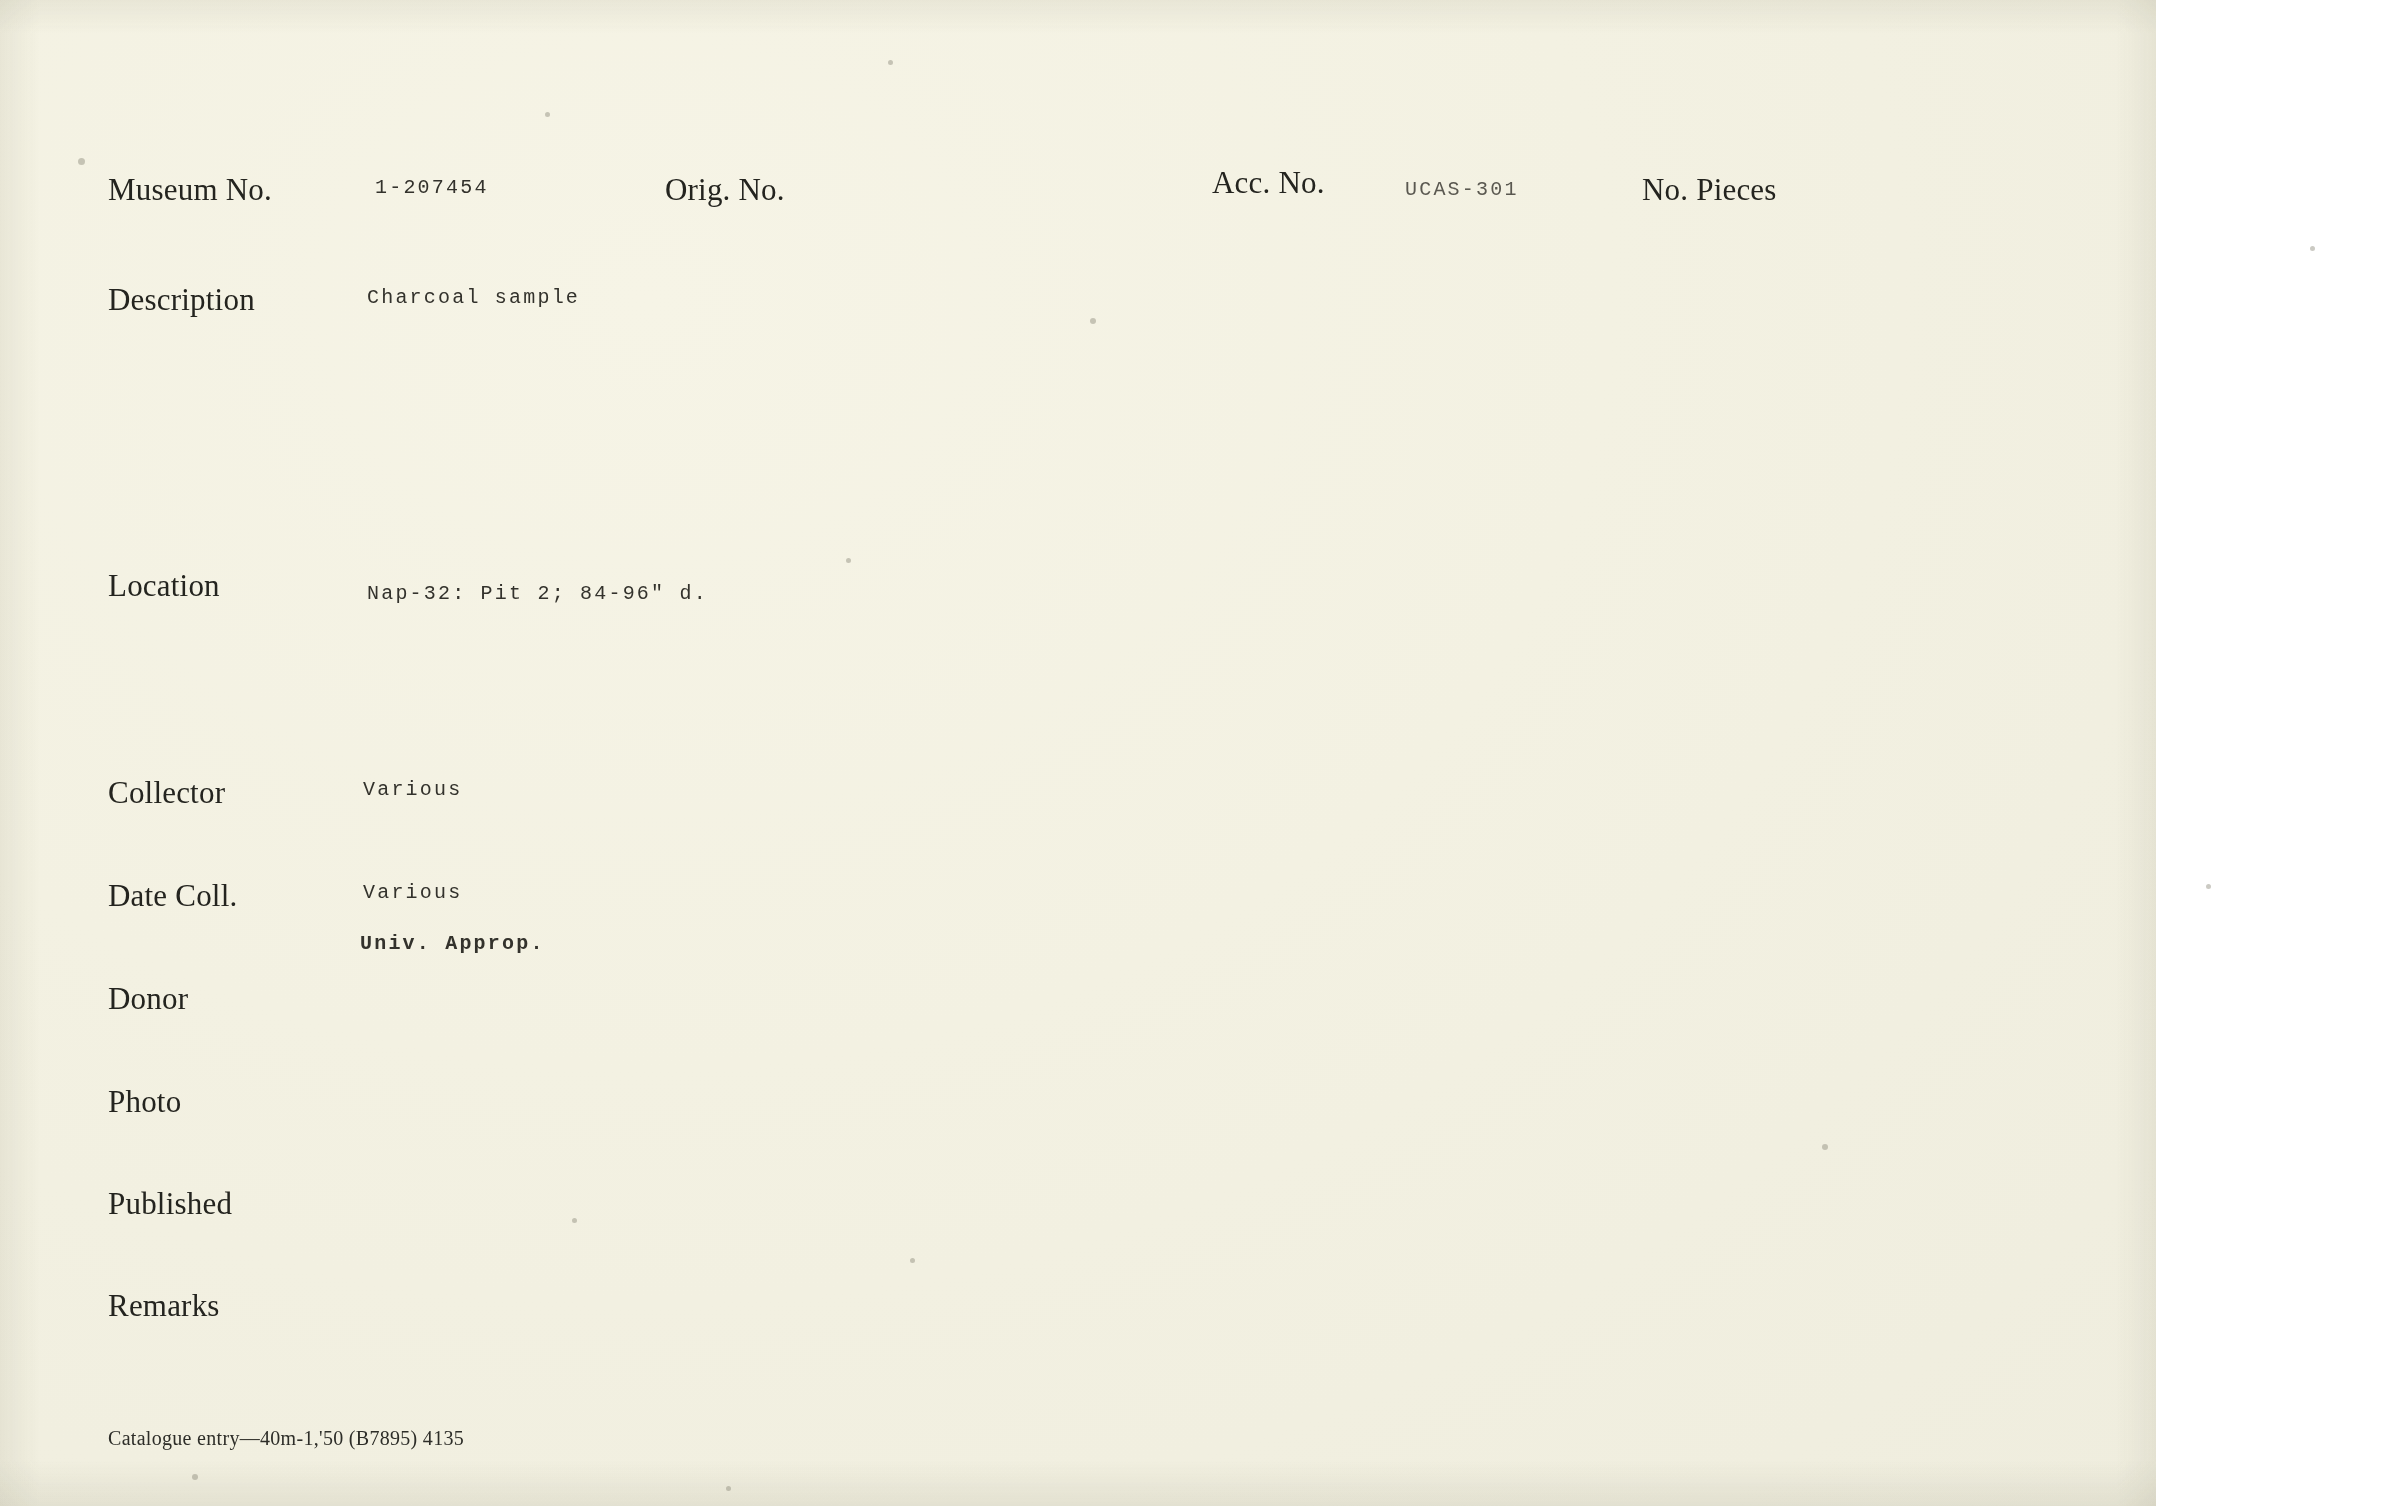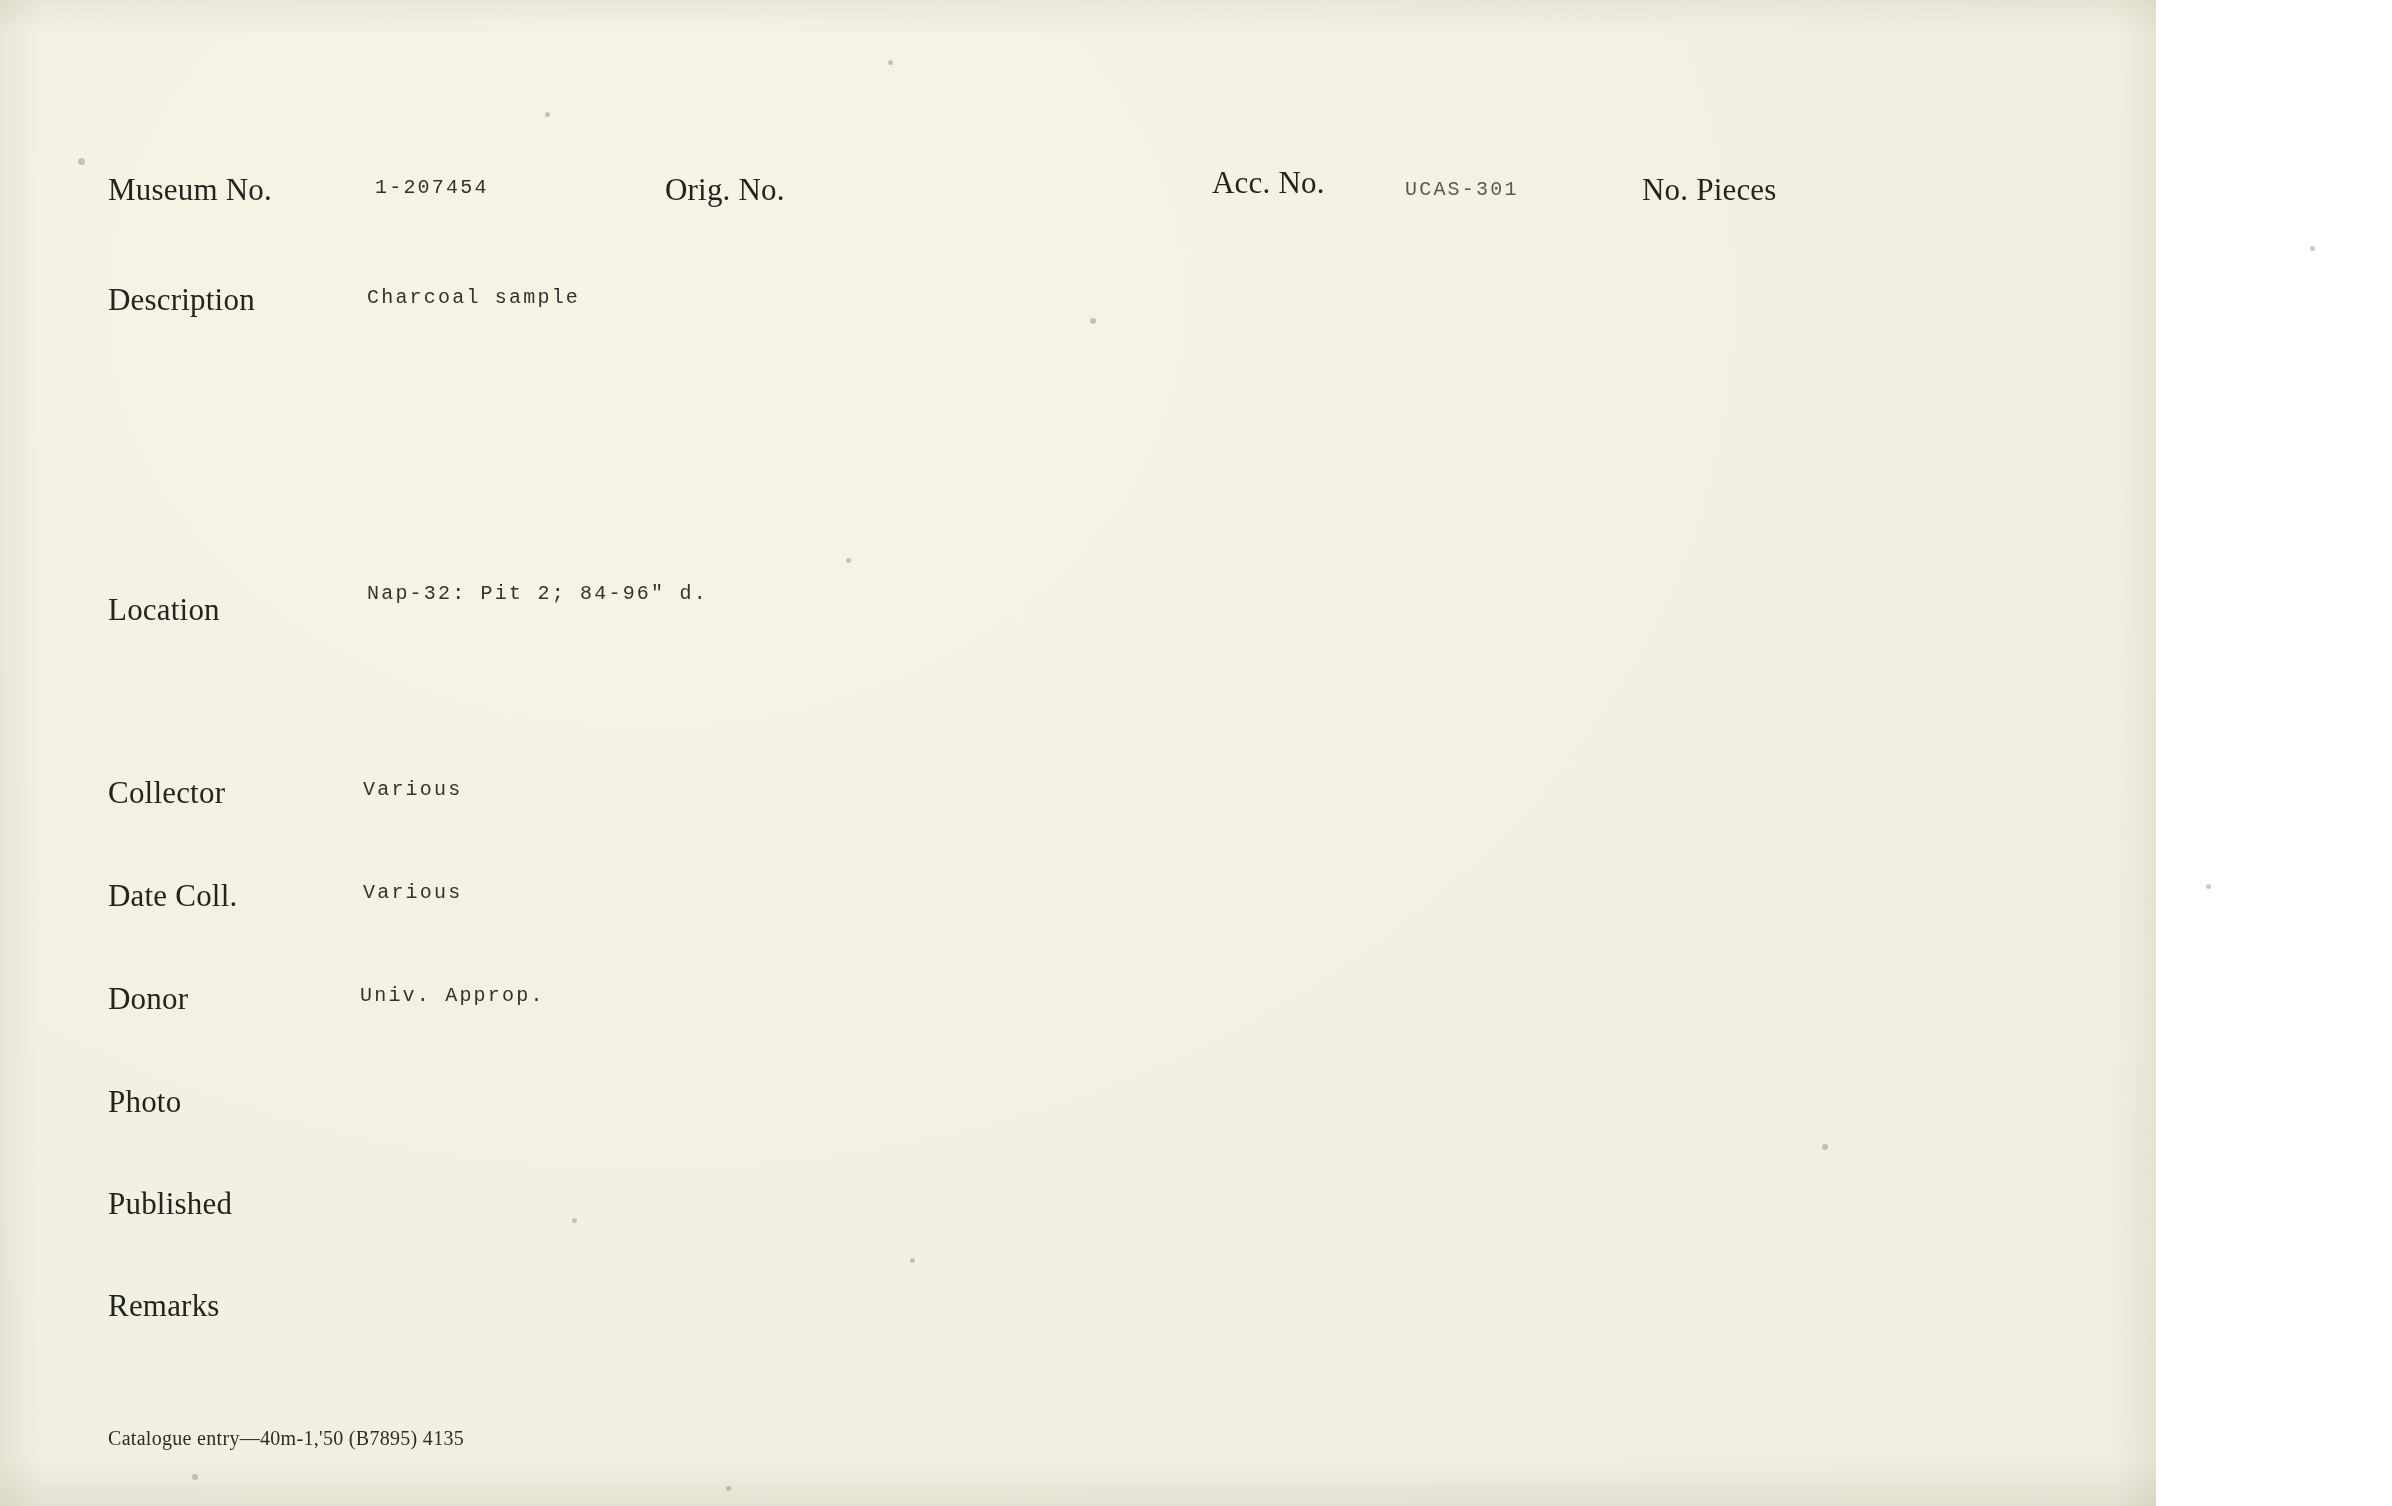--- a/index.html
+++ b/index.html
@@ -71,31 +71,31 @@
   #lbl-orig     { left: 665px; top: 172px; }
   #val-orig     { left: 880px; top: 176px; }
   #lbl-acc      { left: 1212px; top: 165px; }
   #val-acc      { left: 1405px; top: 178px; }
   #lbl-pieces   { left: 1642px; top: 172px; }
   #val-pieces   { left: 2010px; top: 176px; }
 
   #lbl-desc     { left: 108px; top: 282px; }
   #val-desc     { left: 367px; top: 286px; }
 
-  #lbl-location { left: 108px; top: 592px; }
+  #lbl-location { left: 108px; top: 568px; }
   #val-location { left: 367px; top: 582px; }
 
   #lbl-collector { left: 108px; top: 775px; }
   #val-collector { left: 363px; top: 778px; }
 
   #lbl-datecoll  { left: 108px; top: 878px; }
   #val-datecoll  { left: 363px; top: 881px; }
 
   #lbl-donor     { left: 108px; top: 981px; }
-  #val-donor     { left: 360px; top: 984px; }
+  #val-donor     { left: 360px; top: 932px; font-weight: bold; }
 
   #lbl-photo     { left: 108px; top: 1084px; text-align: center; }
   #val-photo     { left: 360px; top: 1087px; }
 
   #lbl-published { left: 108px; top: 1186px; }
   #val-published { left: 360px; top: 1189px; }
 
   #lbl-remarks   { left: 108px; top: 1288px; }
   #val-remarks   { left: 360px; top: 1291px; }
 

